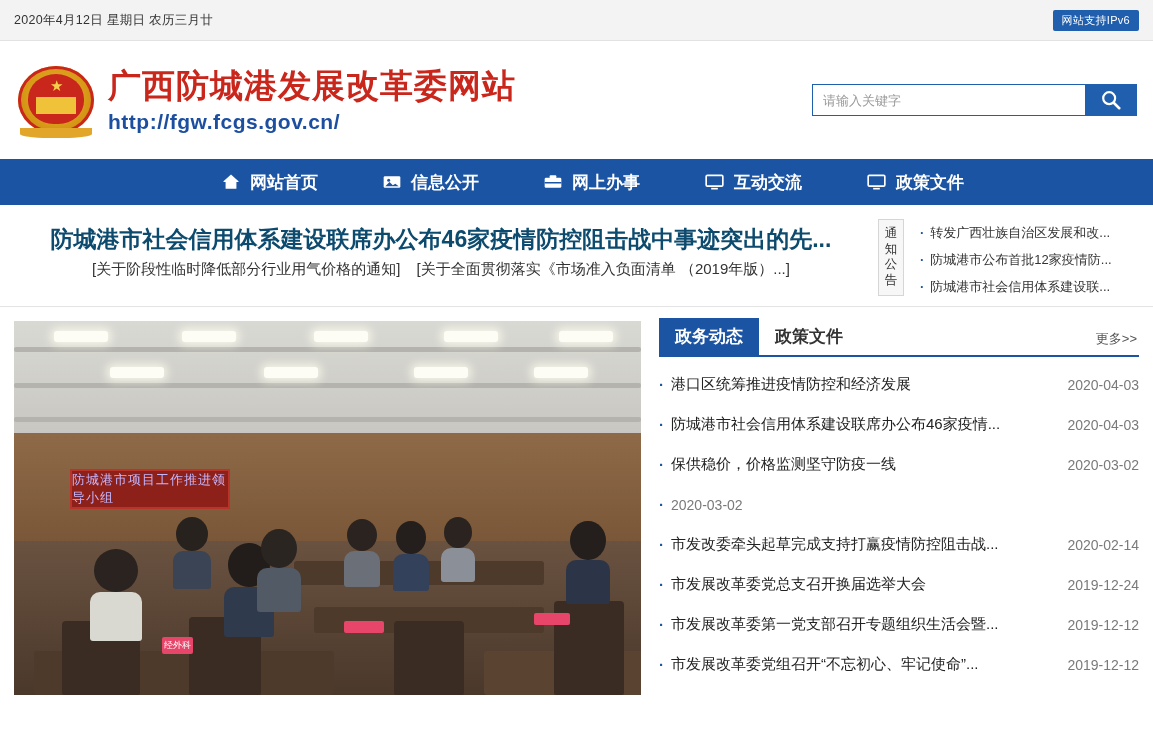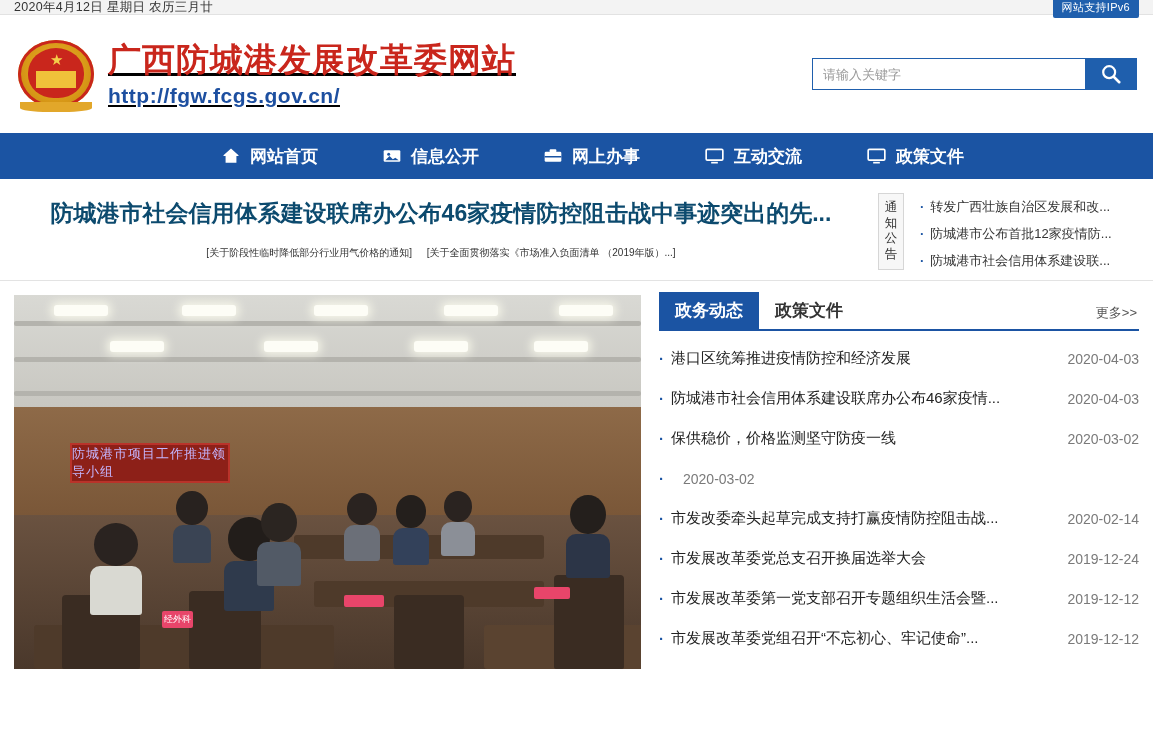--- a/index.html
+++ b/index.html
@@ -6,21 +6,21 @@
   html, body {
     width: 1153px;
     height: 743px;
     overflow: hidden;
     font-family: "Liberation Sans", sans-serif;
     background: #ffffff;
   }
 
   
   .topbar {
-    height: 15px;
+    height: 41px;
     background: #f3f3f3;
     border-bottom: 1px solid #e2e2e2;
     display: flex;
     align-items: center;
     padding: 0 14px;
     font-size: 12.5px;
     color: #333;
   }
   .topbar .date-text { letter-spacing: .3px; }
   .topbar .spacer { flex: 1; }
@@ -76,21 +76,21 @@
     font-size: 15px;
     line-height: 1;
   }
   .emblem .ribbon {
     position: absolute;
     left: 6px; bottom: 4px;
     width: 72px; height: 10px;
     background: #e2a72a;
     border-radius: 0 0 40% 40%;
   }
-  .title-block { margin-left: 10px; text-decoration: underline; }
+  .title-block { margin-left: 10px; }
   .site-title {
     font-family: "DejaVu Sans", "Liberation Sans", sans-serif;
     font-size: 33px;
     font-weight: bold;
     color: #c9261c;
     letter-spacing: 1px;
     line-height: 1.2;
   }
   .site-url {
     margin-top: 4px;
@@ -163,22 +163,22 @@
     padding: 4px 20px 0 20px;
   }
   .headline-title {
     font-size: 23px;
     font-weight: bold;
     color: #0c4a6e;
     line-height: 1.42;
     cursor: pointer;
   }
   .headline-sub {
-    margin-top: 16px;
-    font-size: 10px;
+    margin-top: 4px;
+    font-size: 15px;
     color: #333;
   }
   .headline-sub span { margin: 0 6px; cursor: pointer; }
   .notice-tab {
     width: 26px;
     border: 1px solid #d6d6d6;
     background: #f7f7f7;
     font-size: 12.5px;
     color: #333;
     display: flex;
@@ -313,21 +313,20 @@
   .news-row .txt {
     flex: 1;
     min-width: 0;
     white-space: nowrap;
     overflow: hidden;
     text-overflow: ellipsis;
   }
   .news-row .date {
     color: #7a7a7a;
     font-size: 14px;
-    margin-left: 12px;
     flex: 0 0 auto;
   }
 </style>
 </head>
 <body>
 
 <div class="topbar">
   <span class="date-text">2020年4月12日 星期日 农历三月廿</span>
   <span class="spacer"></span>
   <span class="ipv6-badge">网站支持IPv6</span>

